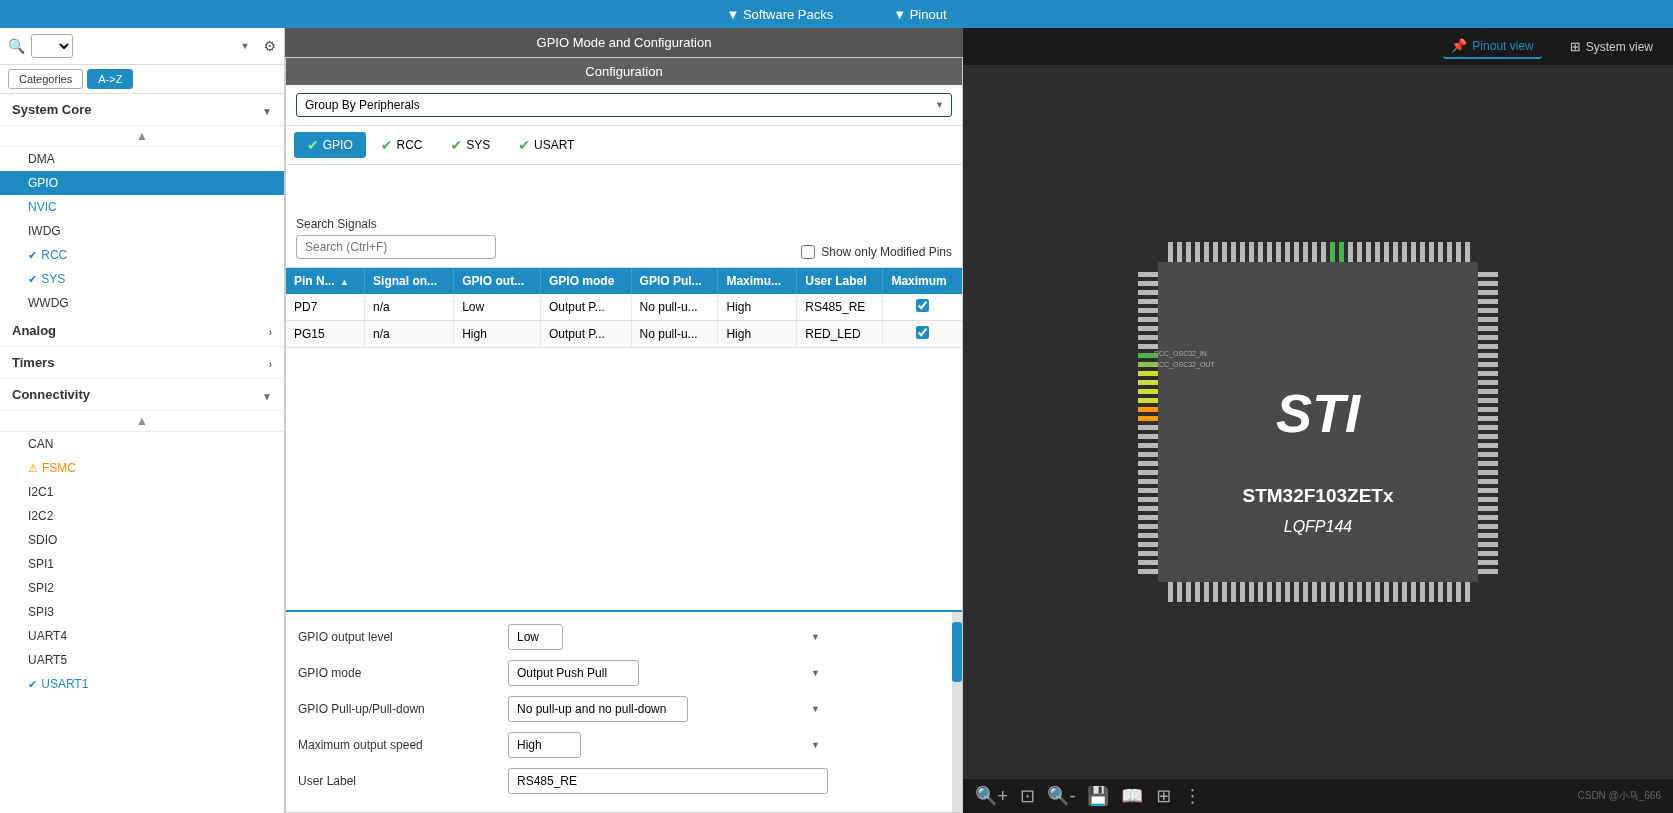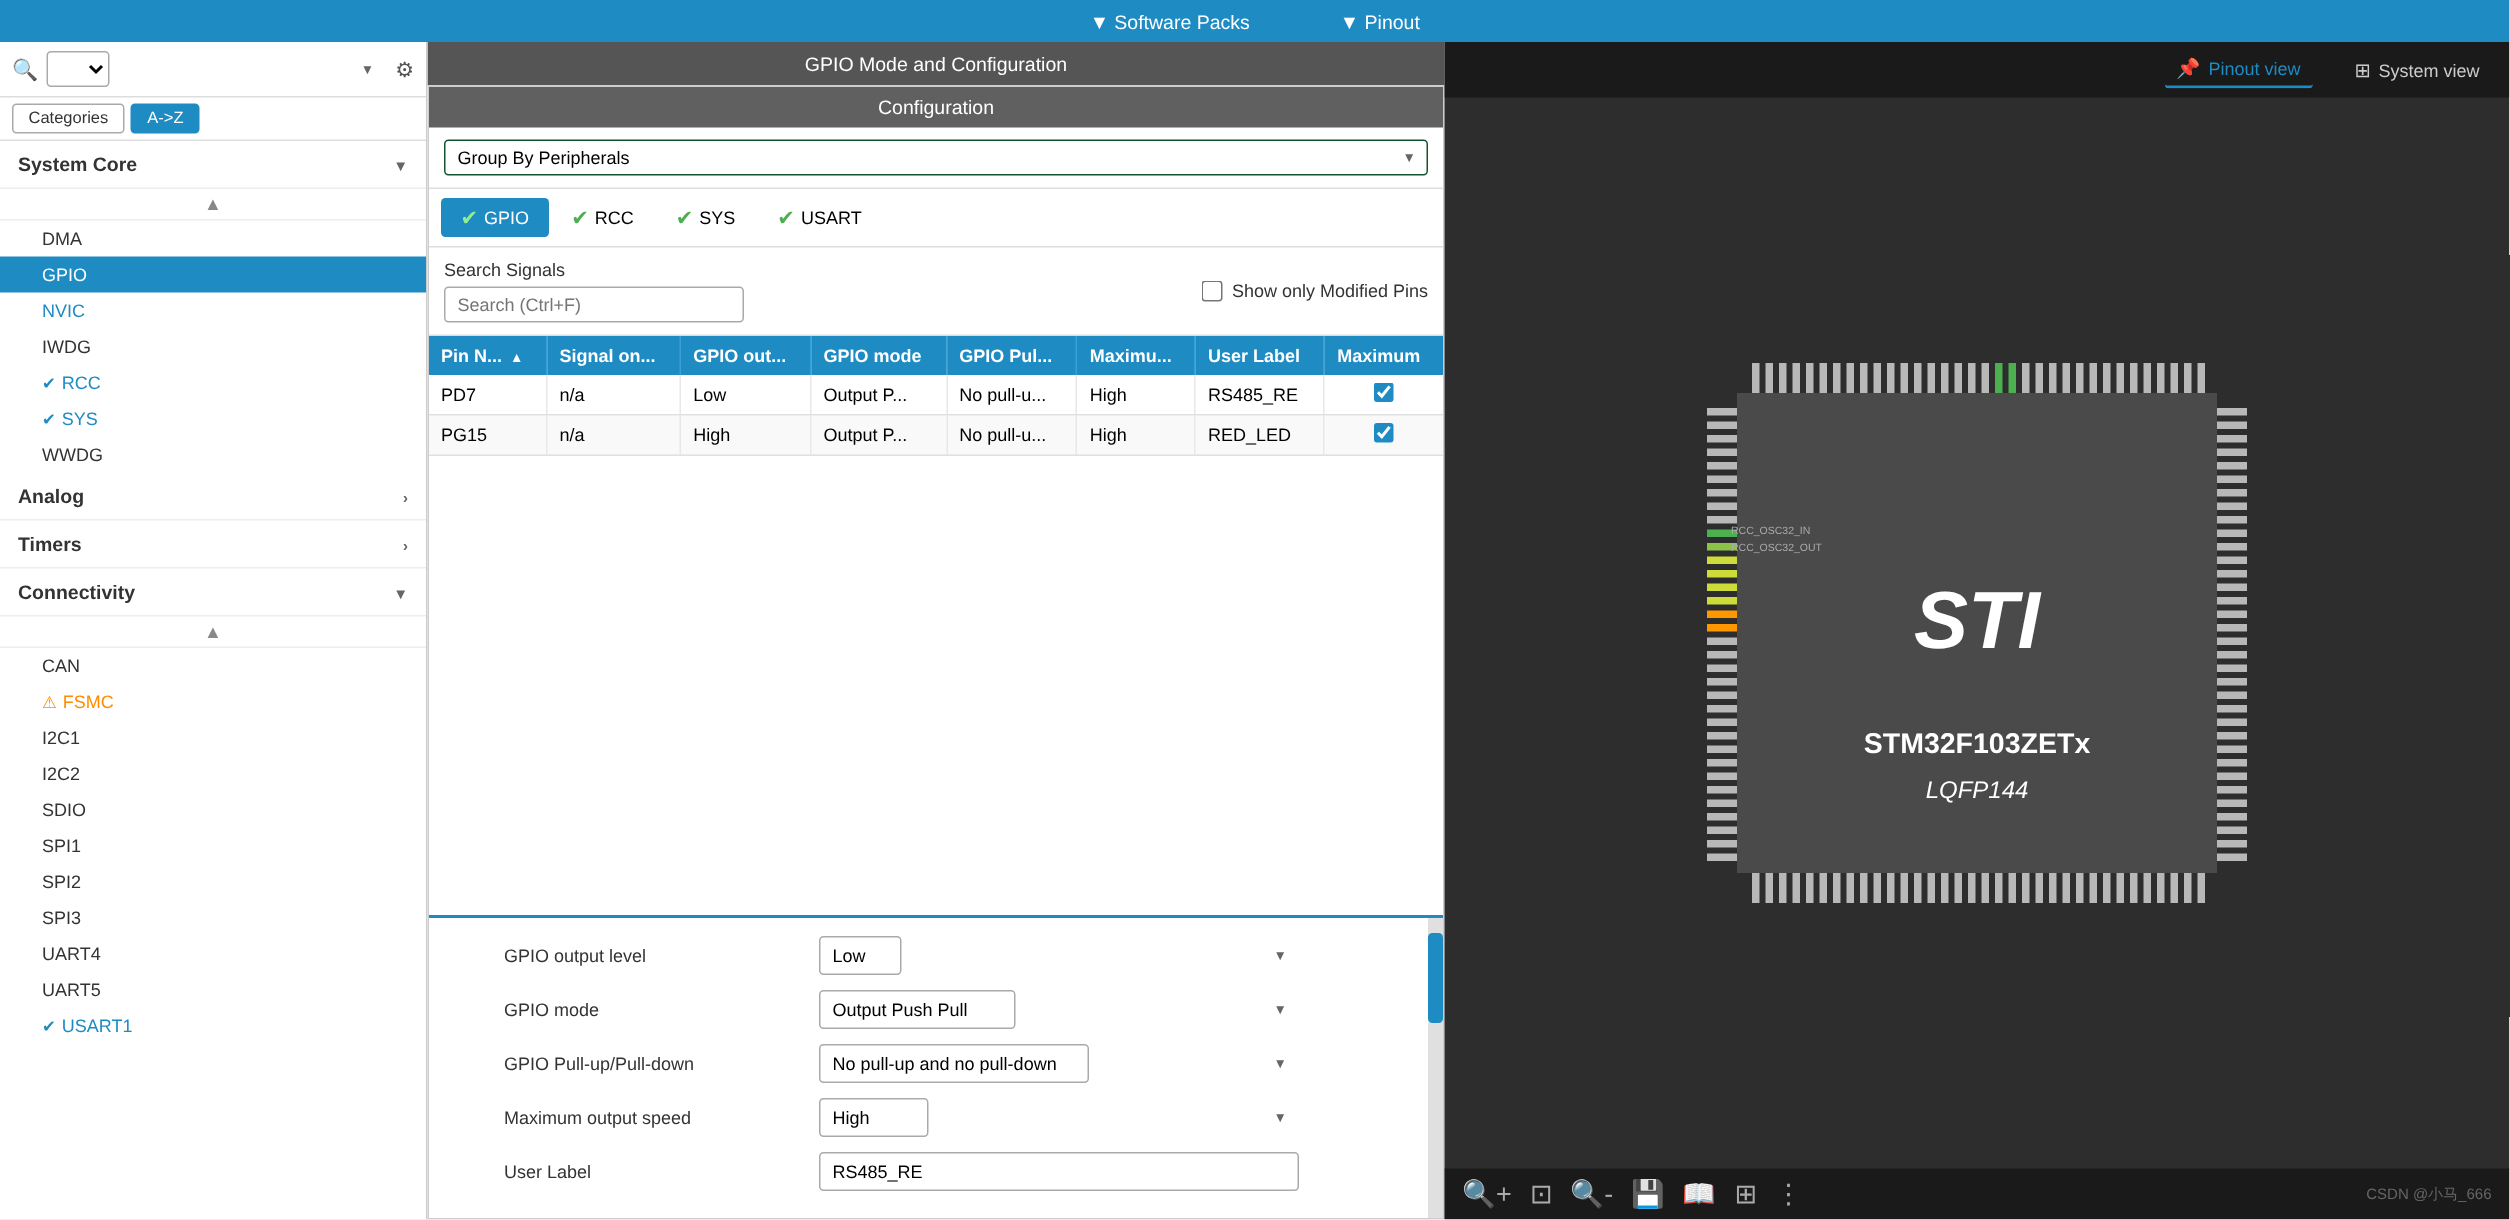--- a/index.html
+++ b/index.html
@@ -180,23 +180,24 @@
       border: 1px solid transparent;
     }
     .config-tab.active { background: #1e8bc3; color: white; }
     .config-tab .tab-check { color: #4caf50; font-size: 14px; }
     .config-tab.active .tab-check { color: #90ee90; }
 
     .search-signals-row {
       padding: 8px 10px;
       border-bottom: 1px solid #ddd;
       display: flex;
-      align-items: center;
+      align-items: flex-end;
       justify-content: space-between;
       flex-shrink: 0;
+      margin-top: 44px;
     }
     .search-label { font-size: 12px; color: #333; margin-bottom: 4px; }
     .search-input-container { display: flex; flex-direction: column; }
     .search-input {
       border: 1px solid #aaa;
       border-radius: 3px;
       padding: 4px 8px;
       font-size: 12px;
       width: 200px;
       color: #aaa;
@@ -244,21 +245,20 @@
       display: flex;
       align-items: center;
       margin-bottom: 10px;
       gap: 10px;
     }
     .config-row-label {
       width: 200px;
       font-size: 12px;
       color: #333;
       flex-shrink: 0;
-      margin-left: 38px;
     }
     .config-row-select {
       flex: 1;
       border: 1px solid #aaa;
       border-radius: 3px;
       padding: 5px 20px 5px 8px;
       font-size: 12px;
       background: white;
       appearance: none;
       cursor: pointer;

